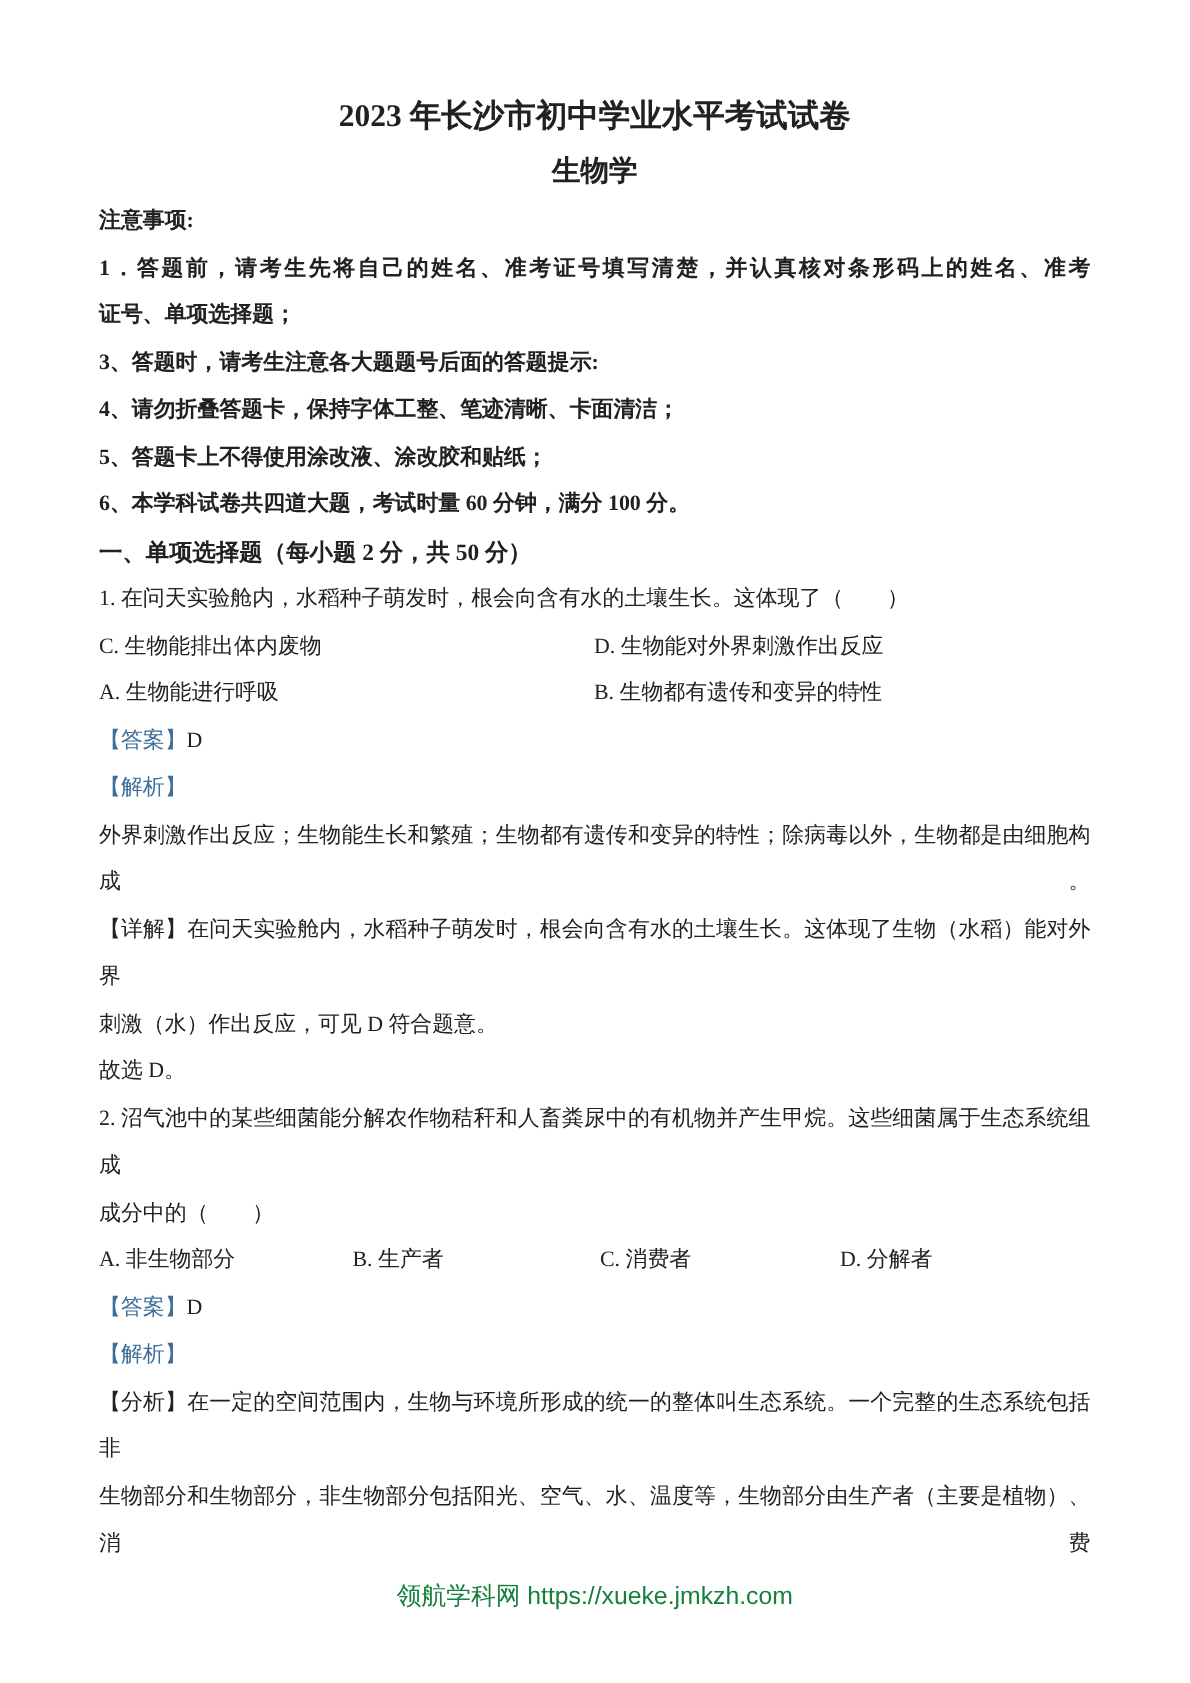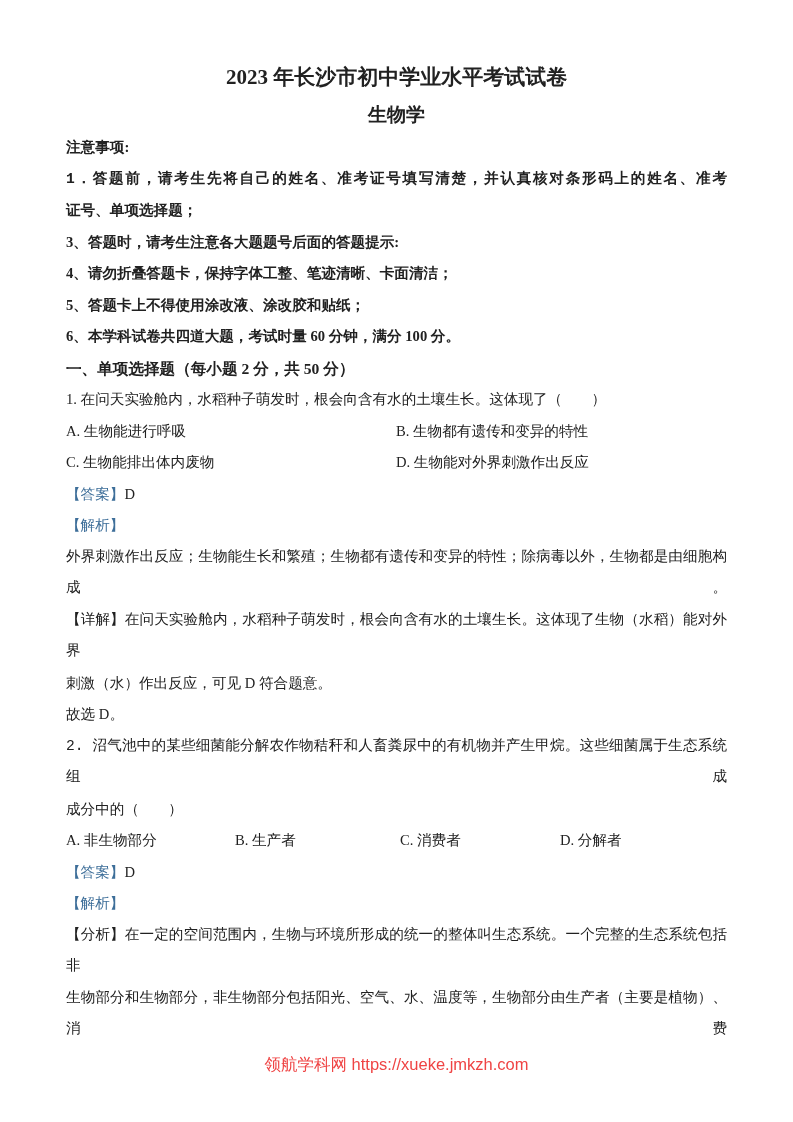--- a/index.html
+++ b/index.html
@@ -16,31 +16,31 @@
     font-size: 21px; font-weight: bold; text-align: center;
     line-height: 42px; white-space: nowrap;
   }
   .title2 {
     font-size: 19px; font-weight: bold; text-align: center;
     line-height: 34px;
   }
   .line { font-size: 14.6px; line-height: 31.5px; }
   .bold { font-weight: bold; }
   .section { font-size: 15.6px; }
-  .fill { text-align: justify; text-align-last: justify; font-family: Liberation Mono, monospace; }
+  .fill { text-align: justify; text-align-last: justify; }
   .blue { color: #3d6e99; }
   .optrow { display: flex; }
   .optrow .c2-1 { width: 330px; flex: 0 0 330px; }
   .optrow .c4-1 { width: 169px; flex: 0 0 169px; }
   .optrow .c4-2 { width: 165px; flex: 0 0 165px; }
   .optrow .c4-3 { width: 160px; flex: 0 0 160px; }
   .footer {
     position: absolute; left: 0; right: 0; top: 1052px;
     text-align: center;
-    color: #ef4444;
+    color: #15803d;
     font-size: 16.5px; line-height: 24px;
     font-family: "Liberation Sans", "DejaVu Sans", sans-serif;
   }
 </style>
 </head>
 <body>
 
 <div class="content">
 
   <div class="title1">2023 年长沙市初中学业水平考试试卷</div>
@@ -51,26 +51,26 @@
   <div class="line bold">证号、单项选择题；</div>
   <div class="line bold">3、答题时，请考生注意各大题题号后面的答题提示:</div>
   <div class="line bold">4、请勿折叠答题卡，保持字体工整、笔迹清晰、卡面清洁；</div>
   <div class="line bold">5、答题卡上不得使用涂改液、涂改胶和贴纸；</div>
   <div class="line bold">6、本学科试卷共四道大题，考试时量 60 分钟，满分 100 分。</div>
 
   <div class="line bold section">一、单项选择题（每小题 2 分，共 50 分）</div>
 
   <div class="line">1. 在问天实验舱内，水稻种子萌发时，根会向含有水的土壤生长。这体现了（　　）</div>
   <div class="line optrow">
+    <span class="c2-1">C. 生物能排出体内废物</span>
+    <span>D. 生物能对外界刺激作出反应</span>
+  </div>
+  <div class="line optrow">
     <span class="c2-1">A. 生物能进行呼吸</span>
     <span>B. 生物都有遗传和变异的特性</span>
-  </div>
-  <div class="line optrow">
-    <span class="c2-1">C. 生物能排出体内废物</span>
-    <span>D. 生物能对外界刺激作出反应</span>
   </div>
   <div class="line">
     <span class="blue">【答案】</span><span>D</span>
   </div>
   <div class="line">
     <span class="blue">【解析】</span>
   </div>
   <div class="line fill">外界刺激作出反应；生物能生长和繁殖；生物都有遗传和变异的特性；除病毒以外，生物都是由细胞构成。</div>
   <div class="line fill">【详解】在问天实验舱内，水稻种子萌发时，根会向含有水的土壤生长。这体现了生物（水稻）能对外界</div>
   <div class="line">刺激（水）作出反应，可见 D 符合题意。</div>

